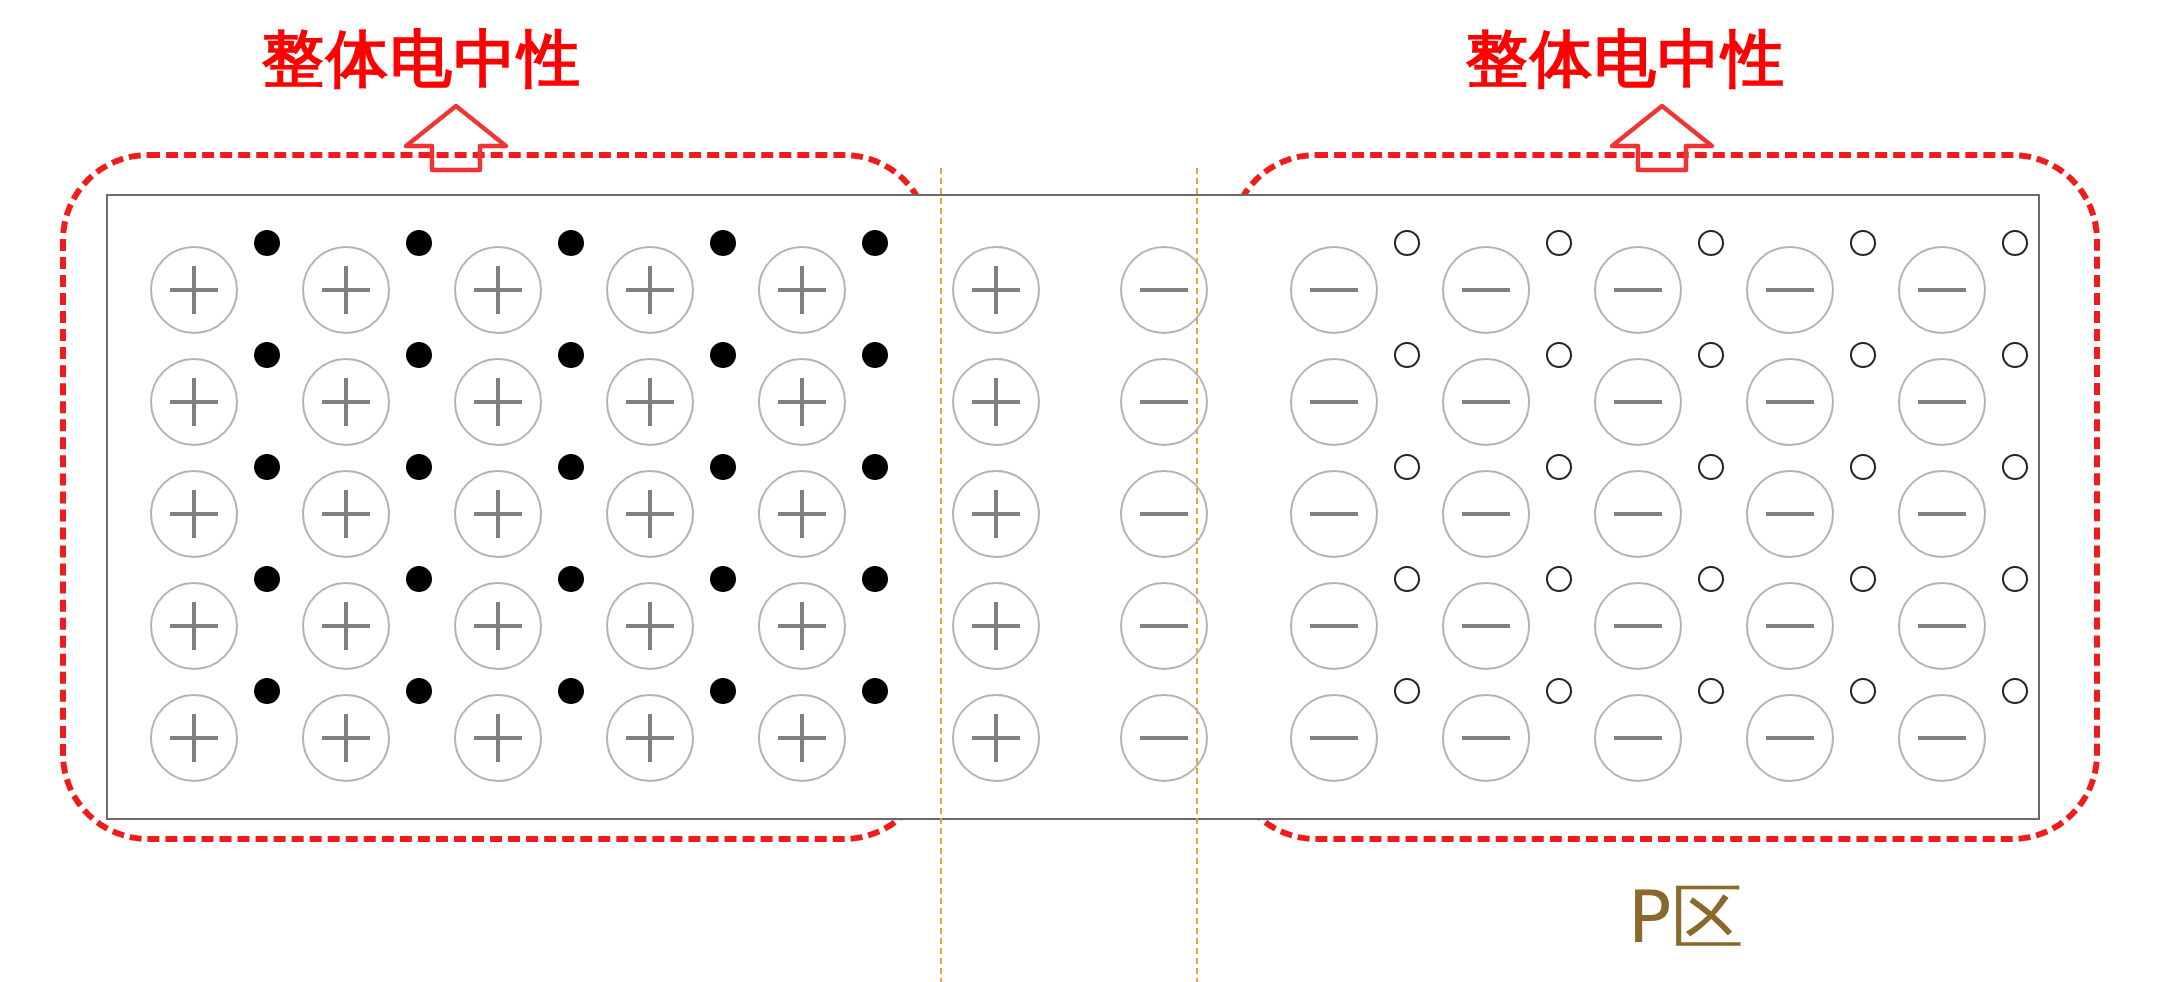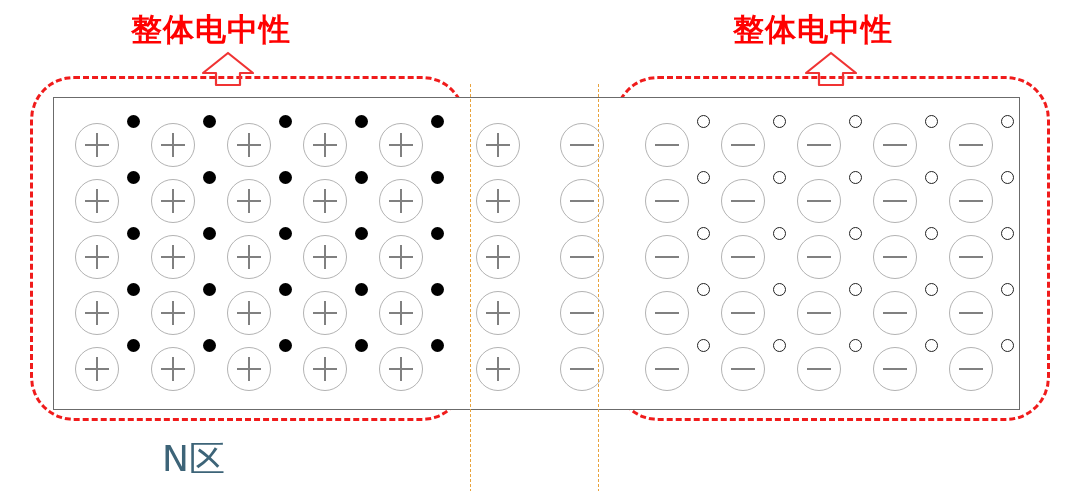--- a/index.html
+++ b/index.html
@@ -238,15 +238,15 @@
       <div class="ion minus" style="left: 721px; top: 347px;"></div>
       <div class="hole" style="left: 773px; top: 339px;"></div>
       <div class="ion minus" style="left: 797px; top: 347px;"></div>
       <div class="hole" style="left: 849px; top: 339px;"></div>
       <div class="ion minus" style="left: 873px; top: 347px;"></div>
       <div class="hole" style="left: 925px; top: 339px;"></div>
       <div class="ion minus" style="left: 949px; top: 347px;"></div>
       <div class="hole" style="left: 1001px; top: 339px;"></div>
     </div>
 
-  <div class="zone-name zone-n" style="left:162px;top:435px;">N区</div>
+  <div class="zone-name zone-p" style="left:814px;top:435px;">P区</div>
 
 </div>
 
 </body></html>

